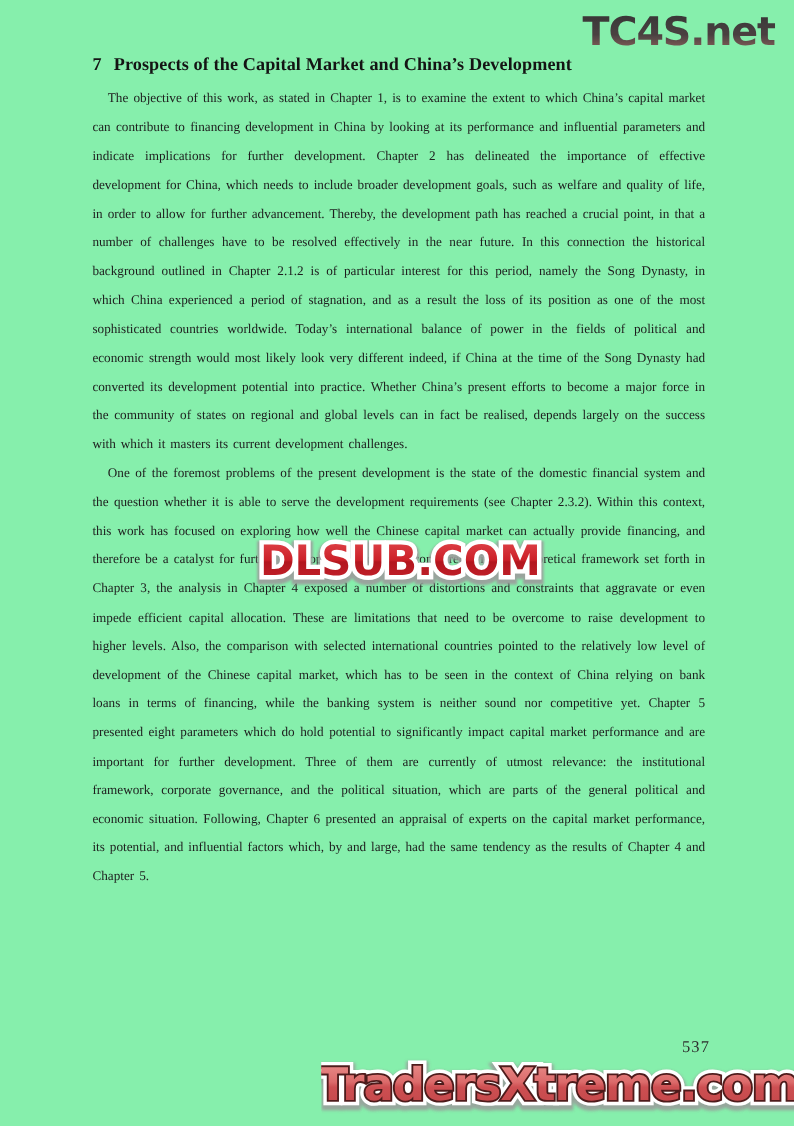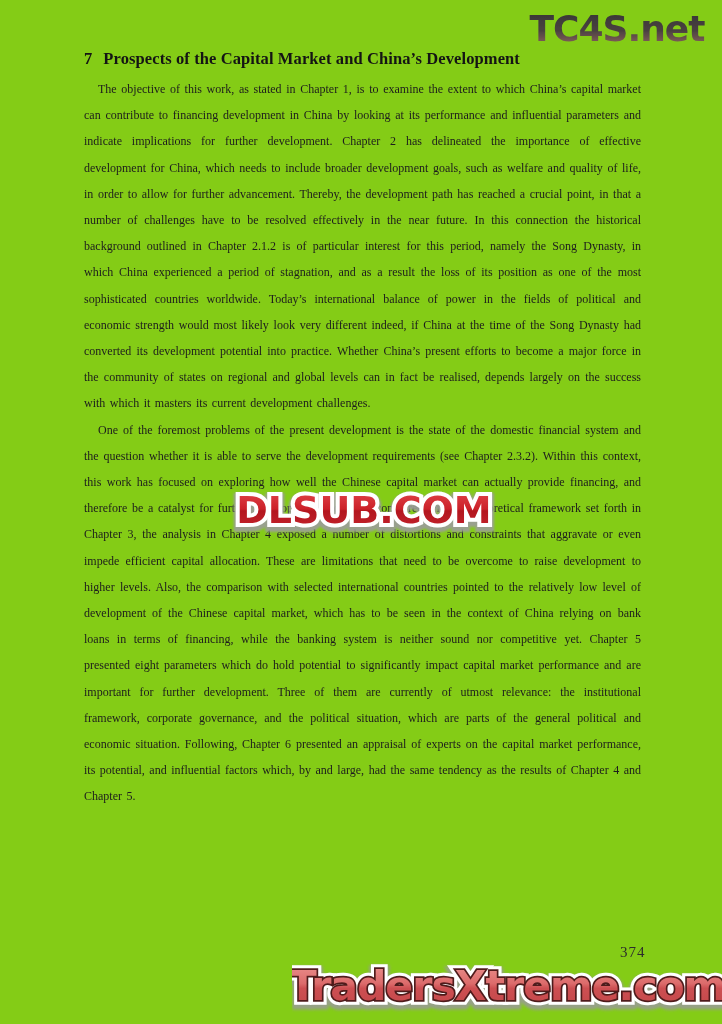--- a/index.html
+++ b/index.html
@@ -4,21 +4,21 @@
 <style>
   html, body { margin: 0; padding: 0; }
   body {
     width: 722px; height: 1024px; position: relative;
     background: #ffffff;
     font-family: "Liberation Serif", serif;
     overflow: hidden;
   }
   .page {
     position: absolute; inset: 0;
-    background: #84cc16;
+    background: #86efac;
   }
   .heading {
     position: absolute; left: 84px; top: 49px;
     font-size: 16.5px; font-weight: bold; color: #141414;
     letter-spacing: 0.1px; white-space: nowrap;
   }
   .heading .chapter-no { margin-right: 11px; }
   .bodytext {
     position: absolute; left: 84px; top: 76px; width: 557px;
     font-size: 12px; line-height: 26.2px; color: #1d1d1d;
@@ -73,21 +73,21 @@
       </linearGradient>
       <filter id="f-blur-dlsub" x="-15%" y="-15%" width="130%" height="130%">
         <feGaussianBlur stdDeviation="1"></feGaussianBlur>
       </filter>
     </defs>
     <text x="148" y="43" text-anchor="middle" font-size="38" letter-spacing="0" fill="none" stroke="#9c9c9c" stroke-width="12" transform="translate(0,2.5)" filter="url(#f-blur-dlsub)" opacity="0.9">DLSUB.COM</text>
     <text x="148" y="43" text-anchor="middle" font-size="38" letter-spacing="0" fill="#ffffff" stroke="#ffffff" stroke-width="8">DLSUB.COM</text>
     <text x="148" y="43" text-anchor="middle" font-size="38" letter-spacing="0" fill="url(#g-dlsub)">DLSUB.COM</text>
   </svg>
 
-  <div class="pagenum">374</div>
+  <div class="pagenum">537</div>
 
   <svg class="wm wm-traders" width="430" height="66" viewBox="0 0 430 66">
     <defs>
       <linearGradient id="g-traders" x1="0" y1="0" x2="0" y2="1">
         <stop offset="0" stop-color="#eb9390"></stop>
         <stop offset="0.45" stop-color="#dc6b6b"></stop>
         <stop offset="0.55" stop-color="#cd4f52"></stop>
         <stop offset="1" stop-color="#c24648"></stop>
       </linearGradient>
       <filter id="f-blur-traders" x="-15%" y="-15%" width="130%" height="130%">

